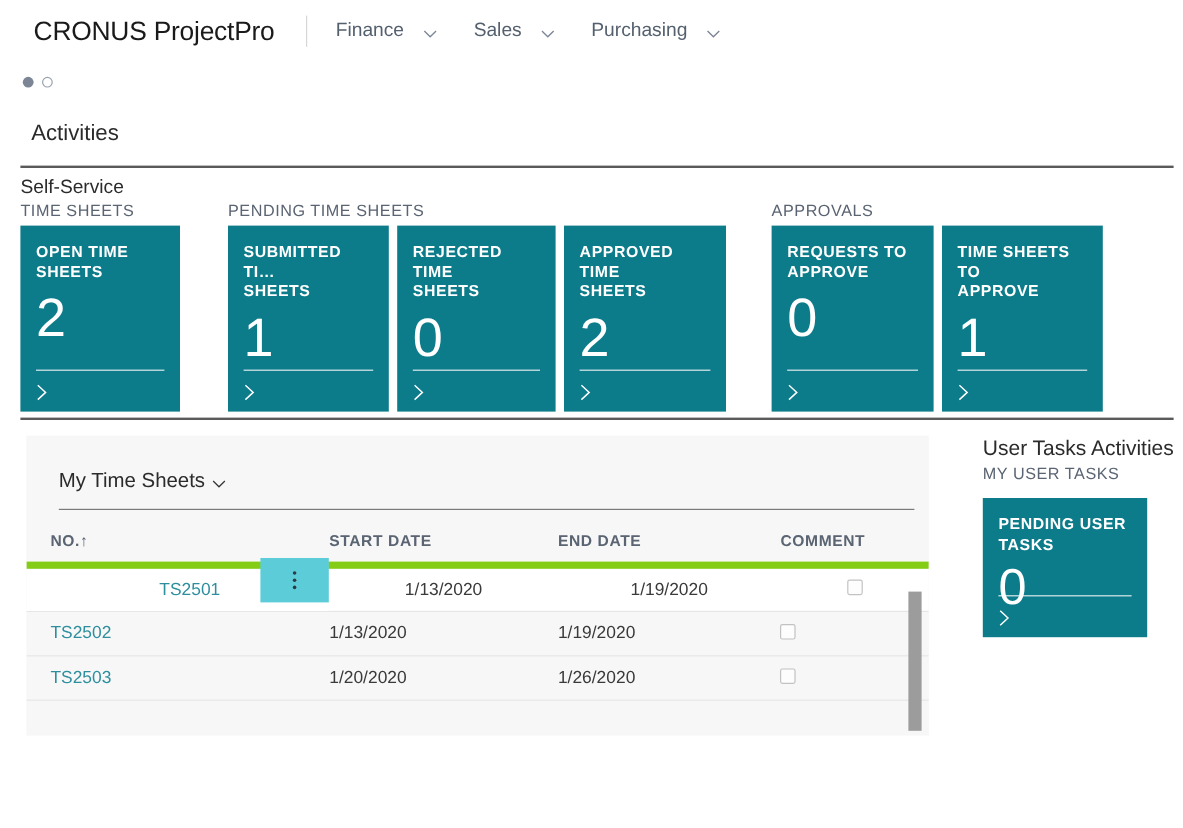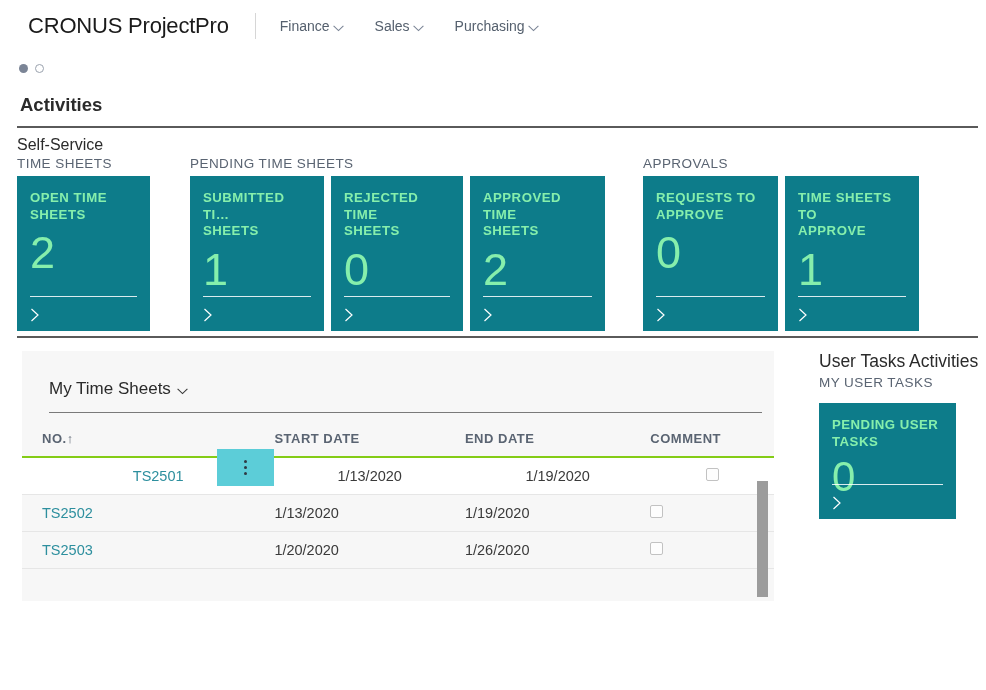--- a/index.html
+++ b/index.html
@@ -32,22 +32,22 @@
   .topbar-divider {
     width: 1px;
     height: 26px;
     background: #d6d6d6;
     margin: 0 24px 0 26px;
   }
   .nav-items { display: flex; align-items: center; gap: 31px; }
   .nav-item {
     display: flex;
     align-items: center;
-    gap: 3px;
-    font-size: 14px;
+    gap: 16px;
+    font-size: 16px;
     color: #55606e;
     cursor: pointer;
     white-space: nowrap;
   }
   .chev-down {
     width: 11px; height: 7px;
     position: relative; top: 2px;
     display: inline-block;
   }
   .chev-down svg { display: block; }
@@ -67,23 +67,23 @@
   .dot.filled { background: #7b8596; }
   .dot.hollow { background: transparent; border: 1px solid #9aa2ae; }
 
   
   .section {
     padding-left: 17px;
     padding-right: 8px;
   }
   .section-title {
     font-size: 18.5px;
-    font-weight: 700;
+    font-weight: 400;
     color: #2b2b2b;
-    margin: 3px;
+    margin: 9px;
     padding-top: 18px;
     padding-bottom: 7px;
   }
   .section-rule {
     height: 2px;
     background: #5a5a5a;
     width: 961px;
   }
 
   
@@ -108,21 +108,21 @@
     white-space: nowrap;
   }
 
   
   .tiles-area { position: relative; height: 160px; }
   .tile {
     position: absolute;
     top: 0;
     height: 155px;
     background: #0d7c8a;
-    color: #86efac;
+    color: #ffffff;
     padding: 14px 13px 0 13px;
     cursor: pointer;
     overflow: hidden;
   }
   .tile-label {
     font-size: 13.2px;
     font-weight: bold;
     letter-spacing: 0.5px;
     line-height: 16.5px;
     text-transform: uppercase;
@@ -188,21 +188,21 @@
     margin-top: 14px;
     table-layout: fixed;
   }
   table.grid th {
     font-size: 13px;
     font-weight: bold;
     color: #5a6472;
     letter-spacing: 0.5px;
     text-align: left;
     padding: 4px 0 10px 0;
-    border-bottom: 2px solid #84cc16;
+    border-bottom: 6px solid #84cc16;
   }
   table.grid td {
     font-size: 14.5px;
     color: #3a3a3a;
     padding: 9px 0;
     border-bottom: 1px solid #e6e6e6;
     height: 37px;
   }
   .col-no     { width: 245px; padding-left: 20px !important; }
   .col-start  { width: 185px; }

